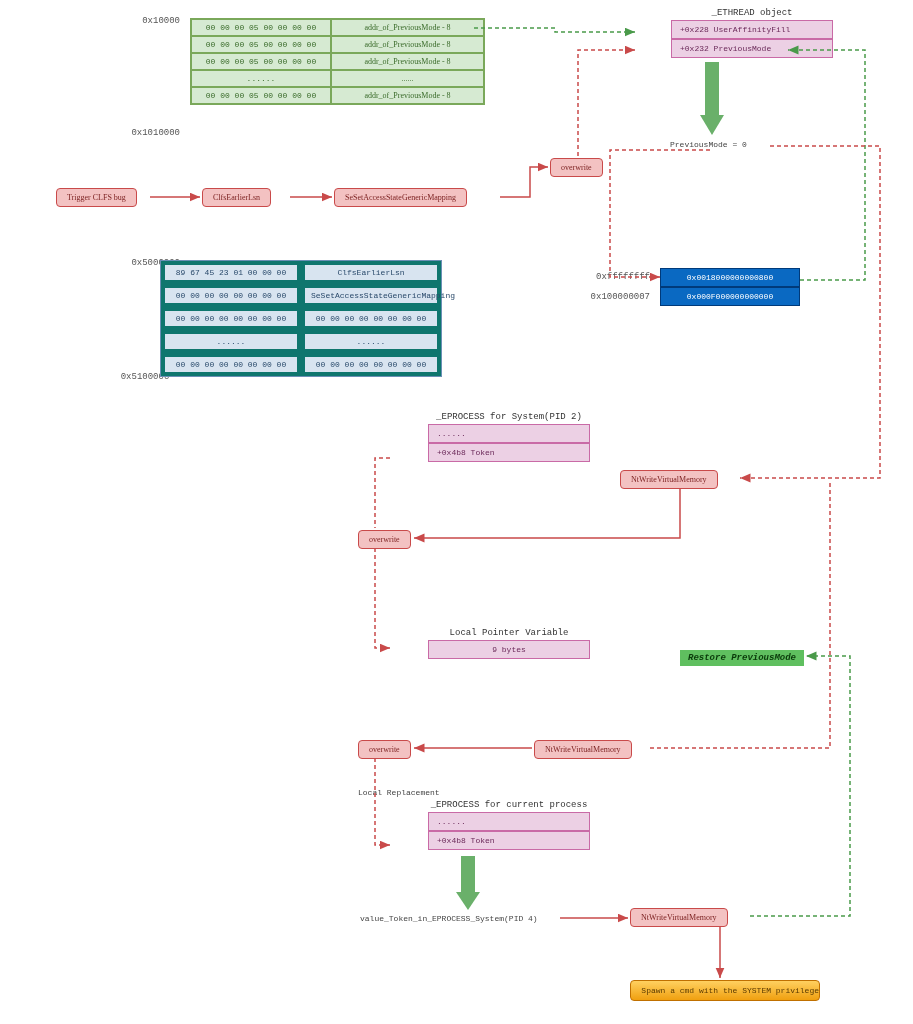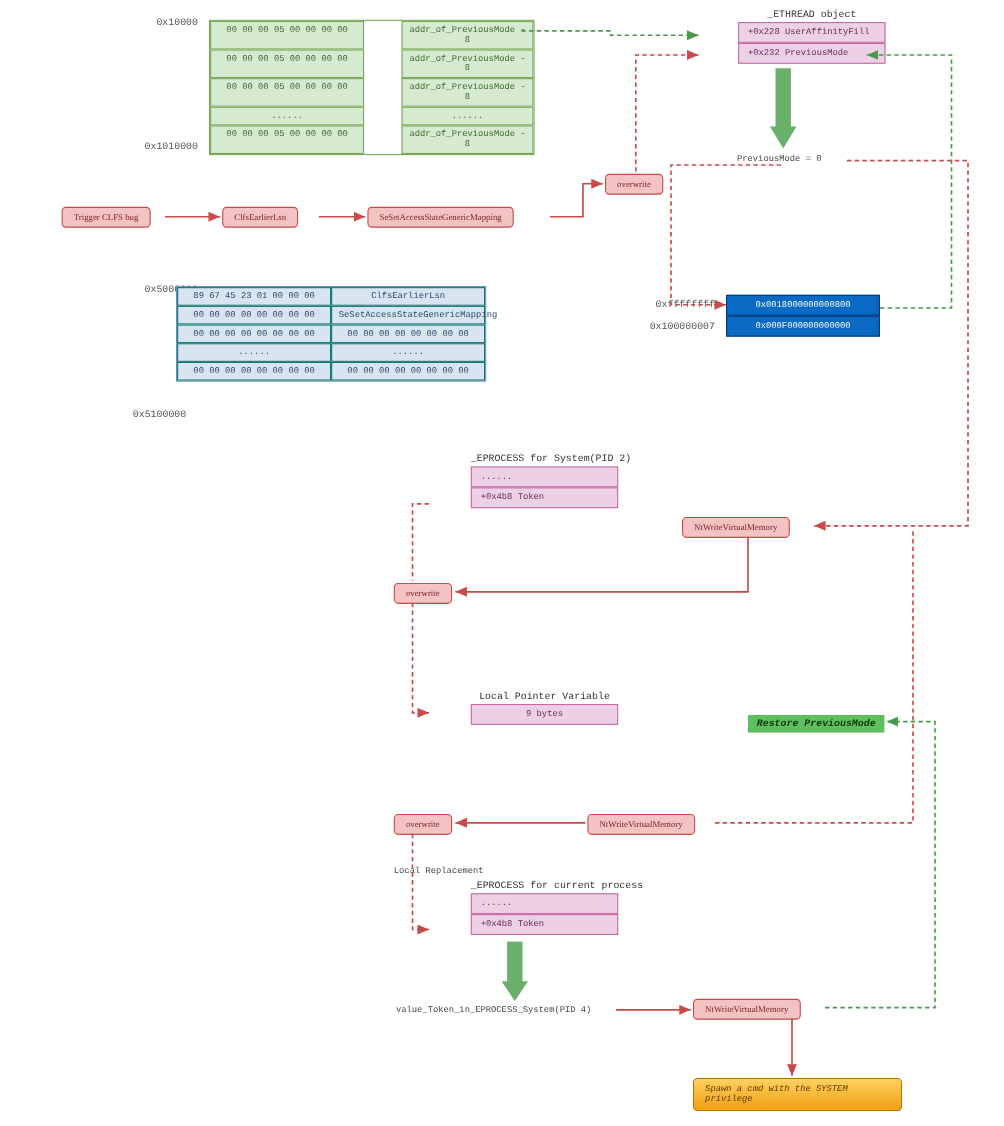--- a/index.html
+++ b/index.html
@@ -26,40 +26,39 @@
     color: #555;
     text-align: right;
   }
   
   .mem-green {
     position: absolute;
     border: 1px solid #7aa85a;
   }
   .mem-green .row {
     display: flex;
-    gap: 34px;
   }
   .mem-green .cell {
     border: 1px solid #7aa85a;
     background: #d6ead2;
     padding: 3px 6px;
     text-align: center;
     font-size: 8px;
     color: #3a6b2a;
   }
   .mem-green .cell.a { width: 140px; }
-  .mem-green .cell.b { width: 120px; }
+  .mem-green .cell.b { width: 153px; font-family: Liberation Serif, serif; }
   
   .mem-lblue {
     position: absolute;
     border: 1px solid #6a8fb5;
   }
   .mem-lblue .row { display: flex; }
   .mem-lblue .cell {
-    border: 1px solid #0f766e;
+    border: 4px solid #0f766e;
     background: #d8e4f0;
     padding: 3px 6px;
     text-align: center;
     font-size: 8px;
     color: #2a4a6b;
   }
   .mem-lblue .cell.a { width: 140px; }
   .mem-lblue .cell.b { width: 140px; }
   
   .struct-pink {
@@ -71,21 +70,21 @@
     color: #333;
     text-align: center;
     margin-bottom: 2px;
   }
   .struct-pink .row {
     border: 1px solid #c96aa6;
     background: #ecd0e4;
     padding: 4px 8px;
     font-size: 8px;
     color: #6b2a5a;
-    width: 134px;
+    width: 162px;
   }
   
   .action-red {
     position: absolute;
     border: 1px solid #c94a4a;
     background: #f3c2c2;
     border-radius: 4px;
     padding: 4px 10px;
     font-size: 8px;
     color: #7a1f1f;
@@ -104,25 +103,24 @@
     padding: 4px 10px;
     width: 140px;
     text-align: center;
   }
   
   .final-orange {
     position: absolute;
     background: linear-gradient(#ffd060, #f0a010);
     border: 1px solid #c07000;
     border-radius: 4px;
-    padding: 5px 10px;
+    padding: 5px 0;
     font-size: 8px;
     color: #5a3a00;
-    font-style: italic;
-    text-align: left;
+    text-align: right;
   }
   
   .hl-green {
     position: absolute;
     background: #5fbf5f;
     color: #0a3a0a;
     font-style: italic;
     font-weight: bold;
     padding: 3px 8px;
     font-size: 9px;

